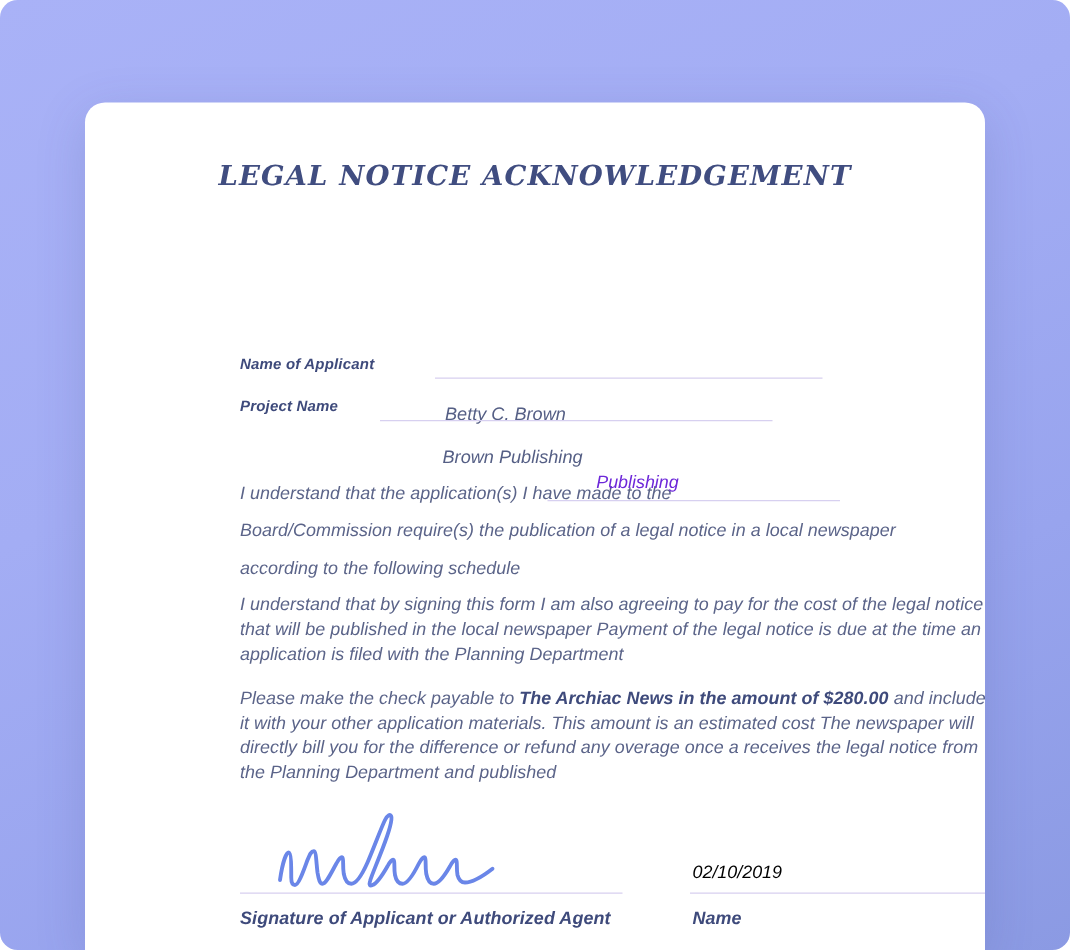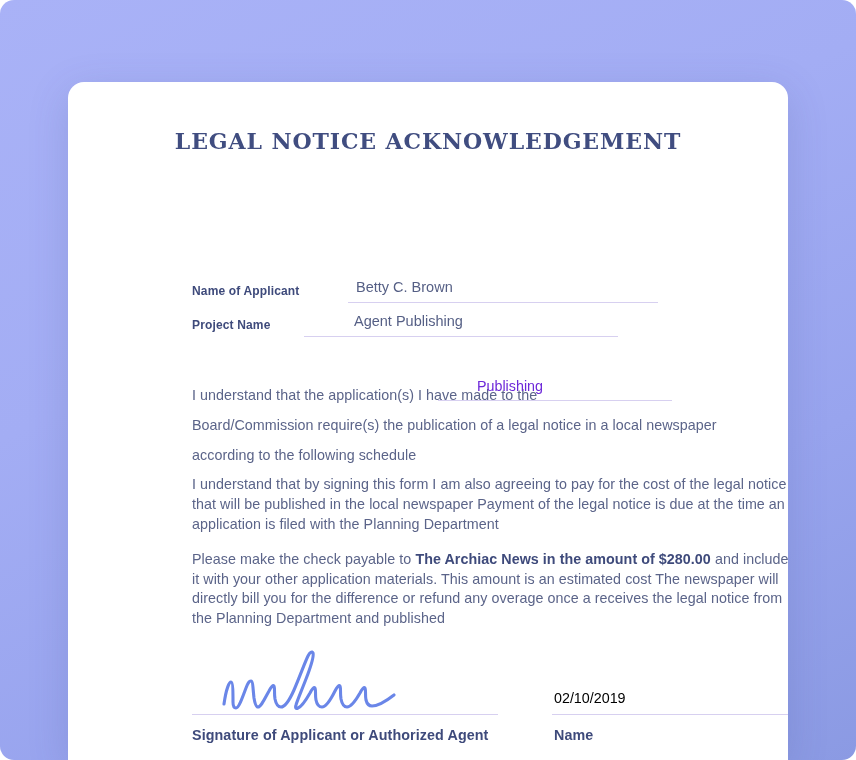--- a/index.html
+++ b/index.html
@@ -17,20 +17,21 @@
 
   
   #backdrop {
     position: relative;
     width: 856px;
     height: 760px;
     box-sizing: border-box;
     border-radius: 14px;
     background: linear-gradient(155deg, #a9b2f7 0%, #a3adf4 38%, #98a4ee 70%, #8b9ae3 100%);
     overflow: hidden;
+    font-style: italic;
   }
 
   
   #doc-card {
     position: absolute;
     left: 68px;
     top: 82px;
     width: 720px;
     height: 678px;
     background: #ffffff;
@@ -73,20 +74,21 @@
   .field-blank {
     position: absolute;
     border-bottom: 1.6px solid #d7d0f0;
     height: 22px;
   }
   .field-value {
     position: absolute;
     font-size: 14.5px;
     color: #555f85;
     white-space: nowrap;
+    margin-top: 45px;
   }
 
   #row-applicant { left: 124px; top: 198px; width: 600px; }
   #row-applicant .field-blank { left: 156px; top: 0; width: 310px; }
   #row-applicant .field-value { left: 164px; top: -1px; }
 
   #row-project { left: 124px; top: 232px; width: 600px; }
   #row-project .field-blank { left: 112px; top: 0; width: 314px; }
   #row-project .field-value { left: 162px; top: -1px; }
 
@@ -177,21 +179,21 @@
 
     <div class="field-row" id="row-applicant">
       <span class="field-label">Name of Applicant</span>
       <span class="field-blank"></span>
       <span class="field-value">Betty C. Brown</span>
     </div>
 
     <div class="field-row" id="row-project">
       <span class="field-label">Project Name</span>
       <span class="field-blank"></span>
-      <span class="field-value">Agent Publishing</span>
+      <span class="field-value">Brown Publishing</span>
     </div>
 
     <div class="para" id="para-one">
       <div class="p1-line">I understand that the application(s) I have made to the</div>
       <div class="p1-line">Board/Commission require(s) the publication of a legal notice in a local newspaper</div>
       <div class="p1-line">according to the following schedule</div>
     </div>
     <span class="inline-blank"></span>
     <span class="inline-blank-value">Publishing</span>
 

